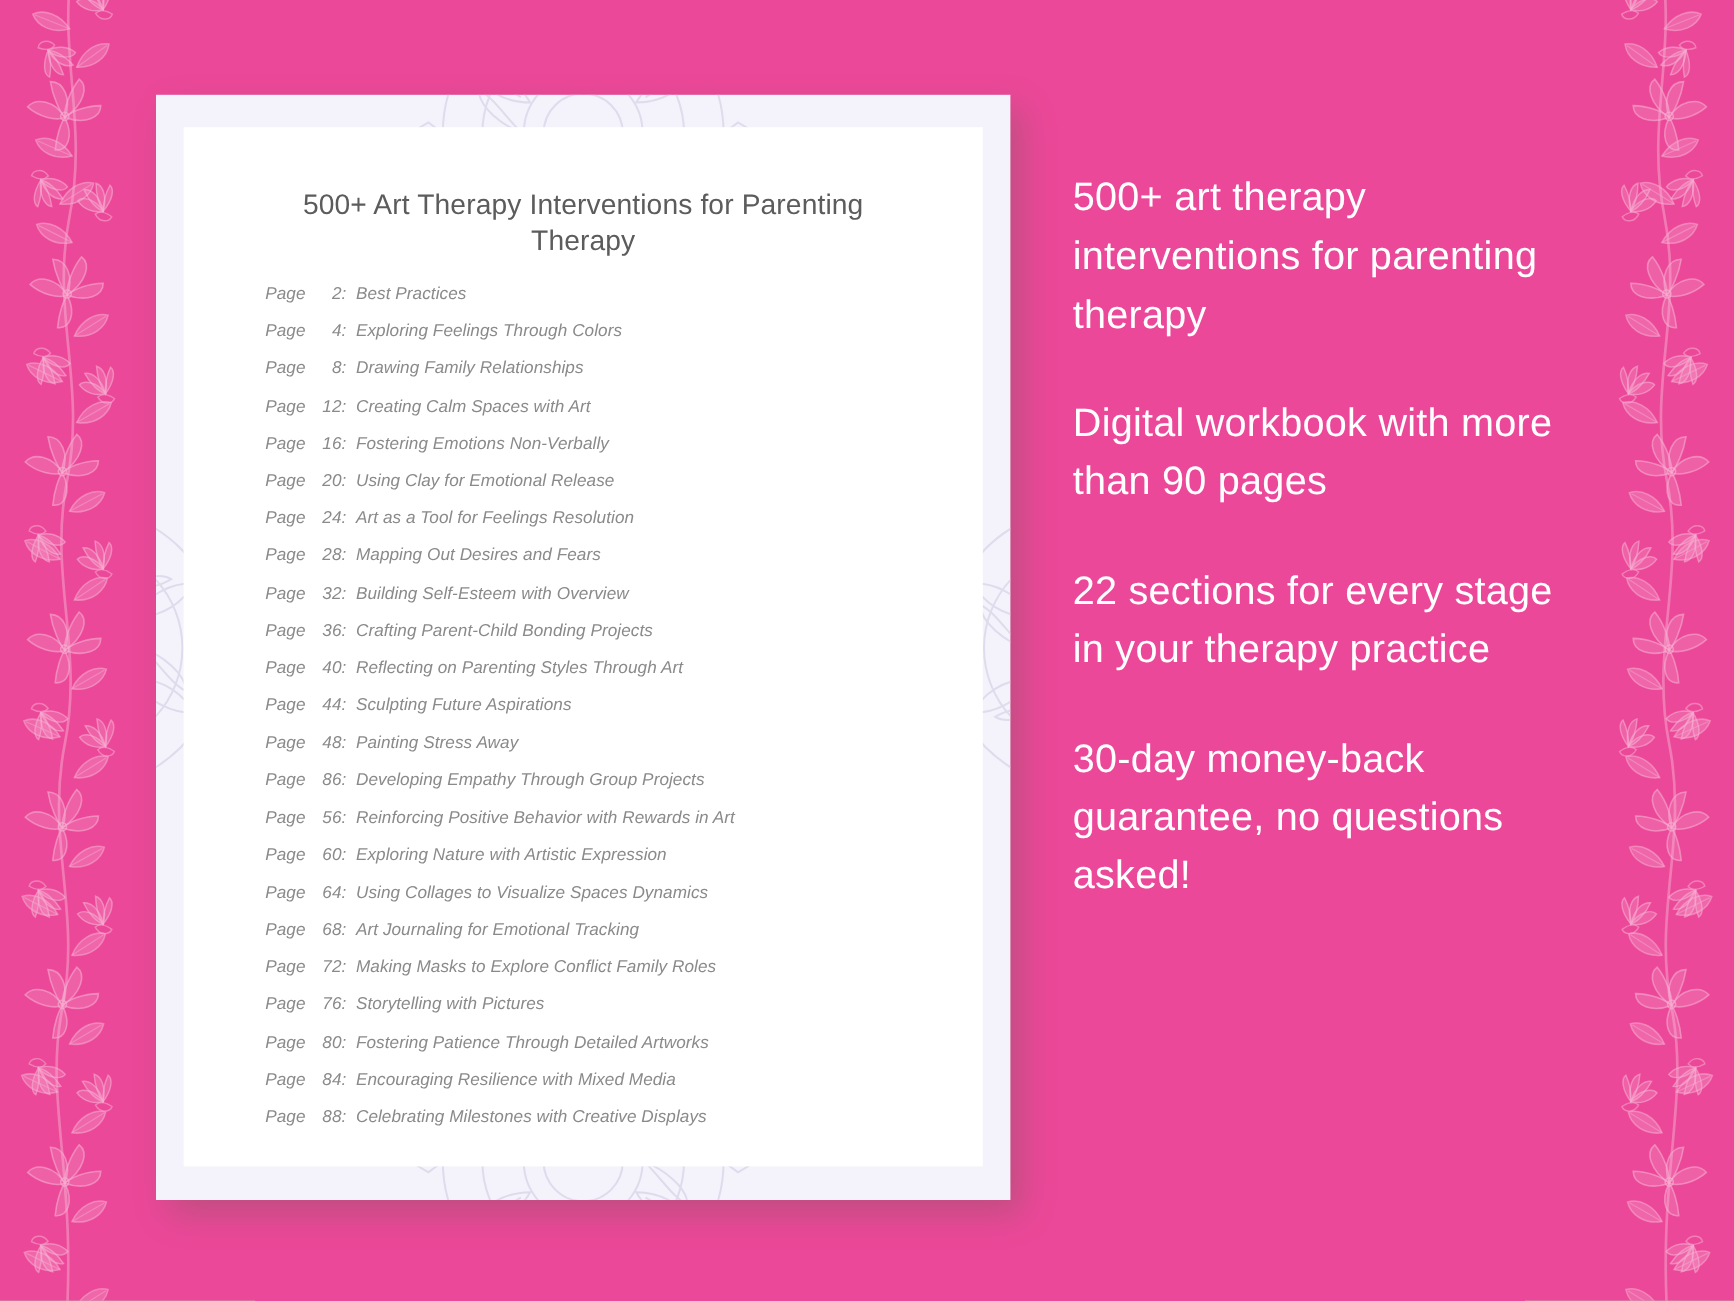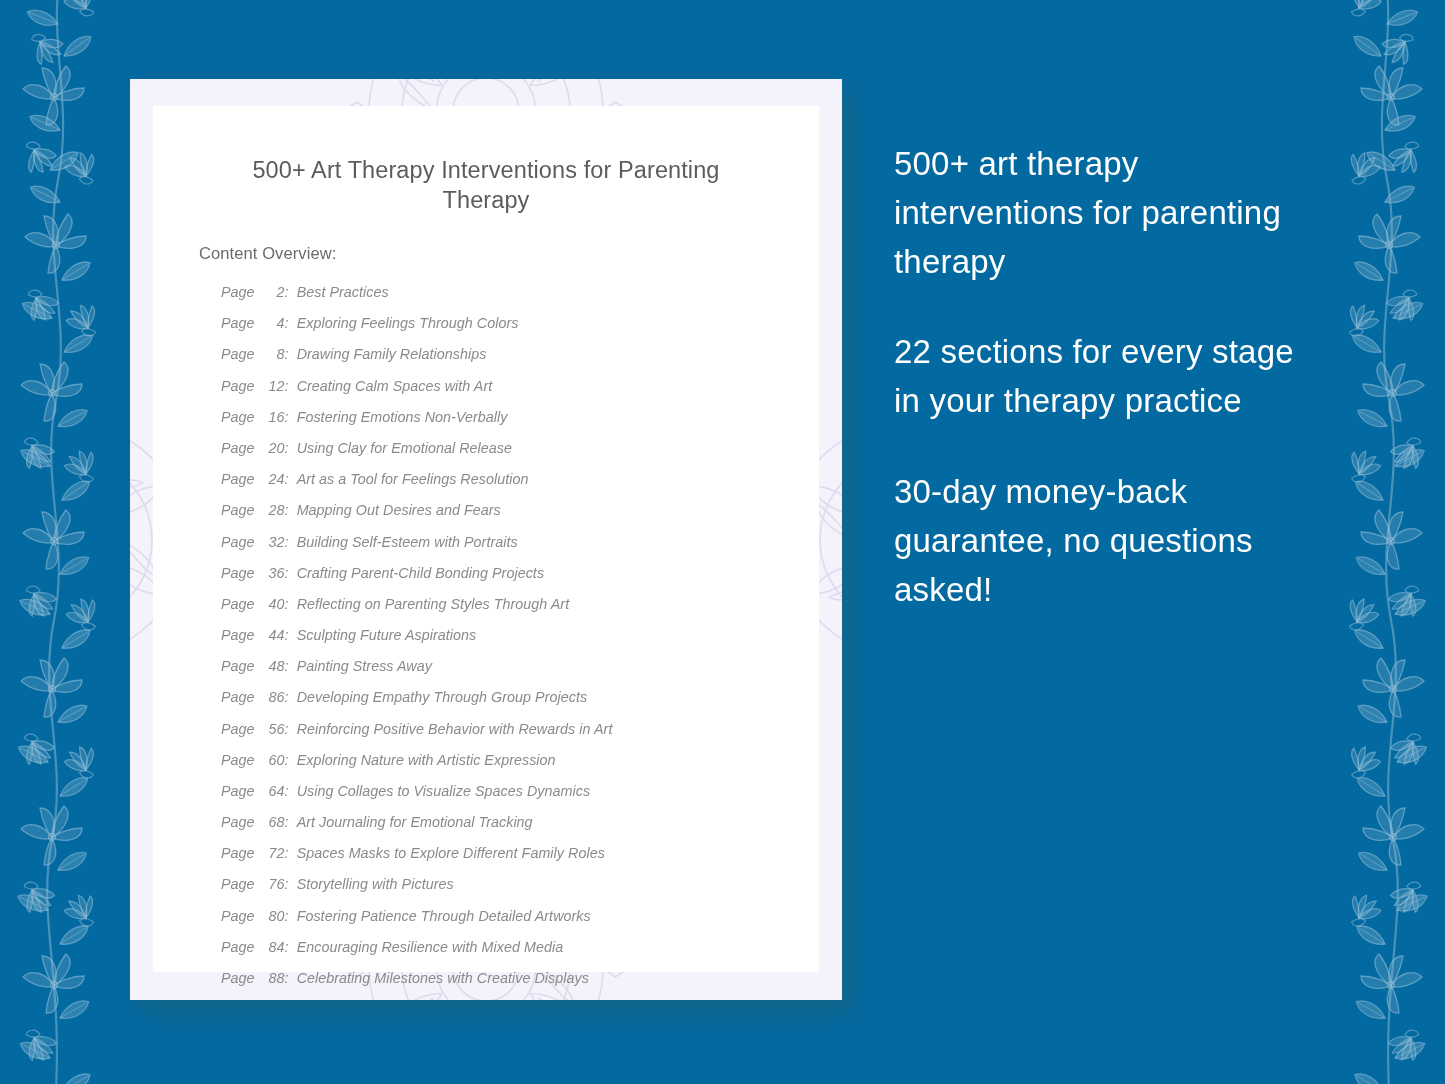--- a/index.html
+++ b/index.html
@@ -11,21 +11,21 @@
     height: 1084px;
     overflow: hidden;
     font-family: "Liberation Sans", sans-serif;
     background: #b1cfa8;
   }
 
   #page {
     position: relative;
     width: 1445px;
     height: 1084px;
-    background: #0369a1;
+    background: #ec4899;
     overflow: hidden;
   }
 
   
   .vine {
     position: absolute;
     top: -20px;
     height: 1124px;
     width: 120px;
     opacity: 0.55;
@@ -694,21 +694,20 @@
             </g>
           <g transform="rotate(330)">
               <path d="M0,-34 C10,-44 20,-50 24,-58 C14,-58 4,-44 0,-34 Z"></path>
             </g>
         </g>
       </g>
     </svg>
 
     <div id="card-page">
       <h1 id="doc-title">500+ Art Therapy Interventions for Parenting Therapy</h1>
-      <div id="content-overview-label">Content Overview:</div>
       <ul id="toc-list">
           <li class="toc-row">
             <span class="toc-page-word">Page</span>
             <span class="toc-page-num">2</span>
             <span class="toc-colon">:</span>
             <span class="toc-title">Best Practices</span>
           </li>
           <li class="toc-row">
             <span class="toc-page-word">Page</span>
             <span class="toc-page-num">4</span>
@@ -748,21 +747,21 @@
           <li class="toc-row">
             <span class="toc-page-word">Page</span>
             <span class="toc-page-num">28</span>
             <span class="toc-colon">:</span>
             <span class="toc-title">Mapping Out Desires and Fears</span>
           </li>
           <li class="toc-row">
             <span class="toc-page-word">Page</span>
             <span class="toc-page-num">32</span>
             <span class="toc-colon">:</span>
-            <span class="toc-title">Building Self-Esteem with Portraits</span>
+            <span class="toc-title">Building Self-Esteem with Overview</span>
           </li>
           <li class="toc-row">
             <span class="toc-page-word">Page</span>
             <span class="toc-page-num">36</span>
             <span class="toc-colon">:</span>
             <span class="toc-title">Crafting Parent-Child Bonding Projects</span>
           </li>
           <li class="toc-row">
             <span class="toc-page-word">Page</span>
             <span class="toc-page-num">40</span>
@@ -808,21 +807,21 @@
           <li class="toc-row">
             <span class="toc-page-word">Page</span>
             <span class="toc-page-num">68</span>
             <span class="toc-colon">:</span>
             <span class="toc-title">Art Journaling for Emotional Tracking</span>
           </li>
           <li class="toc-row">
             <span class="toc-page-word">Page</span>
             <span class="toc-page-num">72</span>
             <span class="toc-colon">:</span>
-            <span class="toc-title">Spaces Masks to Explore Different Family Roles</span>
+            <span class="toc-title">Making Masks to Explore Conflict Family Roles</span>
           </li>
           <li class="toc-row">
             <span class="toc-page-word">Page</span>
             <span class="toc-page-num">76</span>
             <span class="toc-colon">:</span>
             <span class="toc-title">Storytelling with Pictures</span>
           </li>
           <li class="toc-row">
             <span class="toc-page-word">Page</span>
             <span class="toc-page-num">80</span>
@@ -841,17 +840,18 @@
             <span class="toc-colon">:</span>
             <span class="toc-title">Celebrating Milestones with Creative Displays</span>
           </li>
           <li class="toc-row"></li>
         </ul>
     </div>
   </div>
 
   <div id="marketing-column">
       <p class="marketing-line">500+ art therapy interventions for parenting therapy</p>
+      <p class="marketing-line">Digital workbook with more than 90 pages</p>
       <p class="marketing-line">22 sections for every stage in your therapy practice</p>
       <p class="marketing-line">30-day money-back guarantee, no questions asked!</p>
     </div>
 
 </div>
 
 </body></html>

